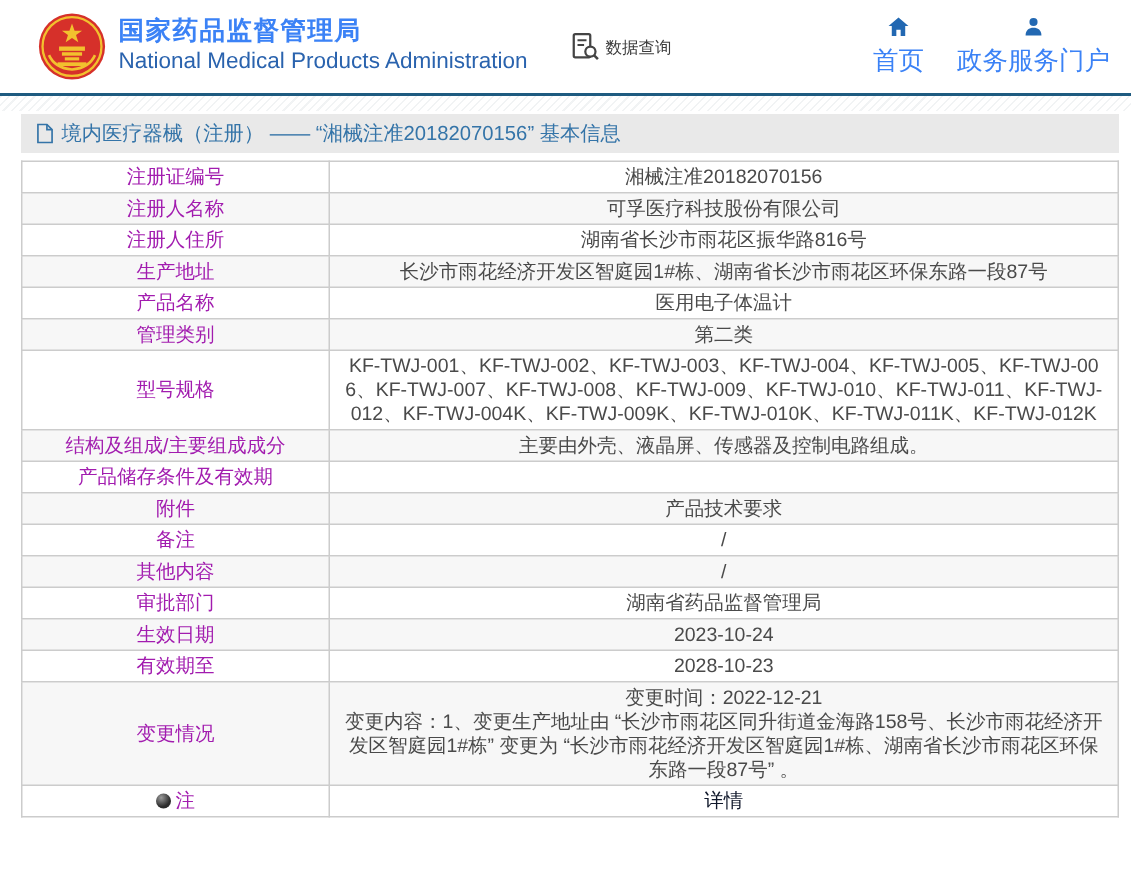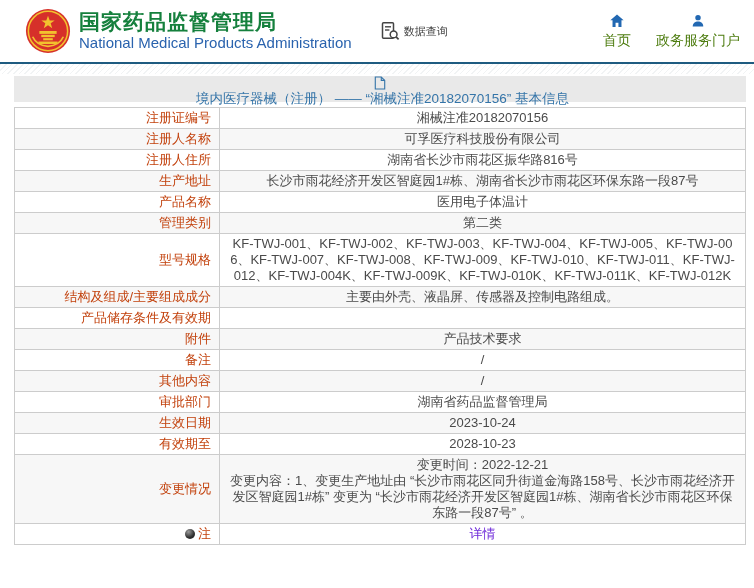--- a/index.html
+++ b/index.html
@@ -12,82 +12,82 @@
 
   
   .header {
     height: 62px; background: #fff;
     display: flex; align-items: center;
     padding: 0 10px 0 25px;
   }
   .emblem { width: 46px; height: 46px; flex: 0 0 auto; }
   .brand { margin-left: 8px; line-height: 1.1; }
   .brand-title {
-    font-size: 21px; font-weight: bold; color: #15803d;
+    font-size: 17px; font-weight: bold; color: #3b82f6;
     letter-spacing: 1px; white-space: nowrap;
   }
   .brand-sub {
     font-size: 15px; color: #2a63ae; margin-top: 2px; white-space: nowrap;
   }
   .data-query {
     display: flex; align-items: center; margin-left: 28px;
     cursor: pointer;
   }
   .data-query svg { width: 20px; height: 20px; }
   .data-query-label {
     font-size: 11px; font-weight: normal; color: #3c3c3c; margin-left: 4px;
   }
   .header-nav { margin-left: auto; display: flex; gap: 22px; padding-right: 4px; }
   .nav-item {
     display: flex; flex-direction: column; align-items: center;
     cursor: pointer; min-width: 34px;
   }
   .nav-item svg { width: 16px; height: 16px; }
-  .nav-label { font-size: 14px; color: #4d7c0f; margin-top: 3px; white-space: nowrap; }
+  .nav-label { font-size: 17px; color: #3b82f6; margin-top: 3px; white-space: nowrap; }
 
   
   .blue-rule { height: 2px; background: #1e5b80; }
   .texture-strip {
     height: 10px;
     background: repeating-linear-gradient(135deg,
       rgba(120,140,150,0.10) 0 1px, rgba(255,255,255,0) 1px 4px);
   }
 
   
   .breadcrumb {
     margin: 2px 8px 0 14px; height: 26px; background: #e9e9e9;
-    display: flex; align-items: center; padding: 0 10px; flex-direction: column;
+    display: flex; align-items: center; padding: 0 10px;
   }
   .breadcrumb svg { width: 12px; height: 14px; flex: 0 0 auto; }
   .breadcrumb-text {
     font-size: 13.5px; color: #3474a8; margin-left: 5px; white-space: nowrap;
   }
 
   
   .info-table-wrap { margin: 5px 8px 0 14px; }
   table.info {
     width: 100%; border-collapse: collapse; table-layout: fixed;
     font-size: 13px;
   }
   table.info col.c-label { width: 205px; }
   table.info td {
     border: 1px solid #ccc; padding: 2px 8px;
     height: 18px; line-height: 16px; vertical-align: middle;
     word-break: break-all;
   }
   table.info tr:nth-child(even) td { background: #f7f7f7; }
-  td.label { text-align: right; color: #c2410c; }
+  td.label { text-align: center; color: #a21caf; }
   td.value { text-align: center; color: #4a4a4a; }
   td.value.multiline { white-space: pre-line; }
   .note-icon {
     display: inline-block; width: 10px; height: 10px; border-radius: 50%;
     background: radial-gradient(circle at 35% 28%, #9a9a9a, #2b2b2b 62%);
     margin-right: 3px; vertical-align: -1px;
   }
-  a.detail-link { color: #6d28d9; text-decoration: none; cursor: pointer; }
+  a.detail-link { color: #0f172a; text-decoration: none; cursor: pointer; }
 </style>
 </head>
 <body>
 
 <div class="header">
   <svg class="emblem" viewBox="0 0 48 48">
     <circle cx="24" cy="24" r="23" fill="#d6302a"></circle>
     <circle cx="24" cy="24" r="20.5" fill="none" stroke="#f2c12e" stroke-width="1.6"></circle>
     <polygon points="24,8 25.8,13 31,13 26.8,16 28.4,21 24,18 19.6,21 21.2,16 17,13 22.2,13" fill="#f2c12e"></polygon>
     <rect x="15" y="24" width="18" height="3" fill="#f2c12e"></rect>

